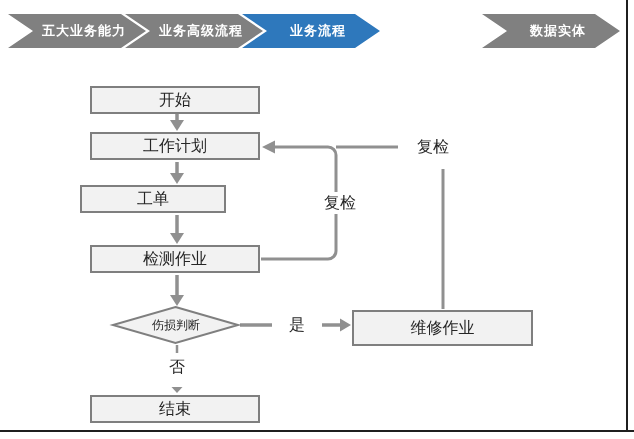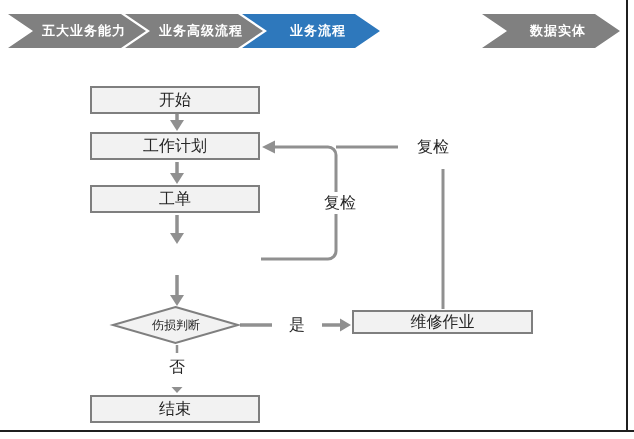--- a/index.html
+++ b/index.html
@@ -86,23 +86,24 @@
       <polygon points="177,306 170,295 184,295"></polygon>
       <polygon points="351,325 340,318.5 340,331.5"></polygon>
       <polygon points="262,147 275,140.5 275,153.5"></polygon>
       <polygon points="177,393 171.5,387 182.5,387"></polygon>
     </g>
     <polygon points="175.5,307 238,325 175.5,343 113,325" fill="#F2F2F2" stroke="#7F7F7F" stroke-width="2"></polygon>
   </svg>
 
   <div class="node" style="left:90px;top:86px;width:170px;height:28px">开始</div>
   <div class="node" style="left:90px;top:132px;width:170px;height:28px">工作计划</div>
-  <div class="node" style="left:90px;top:185px;width:170px;height:28px">工单</div>
+  <div class="node" style="left:80px;top:185px;width:146px;height:28px">工单</div>
+  <div class="node" style="left:90px;top:245px;width:170px;height:28px">检测作业</div>
   <div class="diamond-label">伤损判断</div>
-  <div class="node" style="left:352px;top:310px;width:181px;height:24px">维修作业</div>
+  <div class="node" style="left:352px;top:310px;width:181px;height:36px">维修作业</div>
   <div class="node" style="left:90px;top:395px;width:170px;height:28px">结束</div>
 
   <div class="flabel" style="left:283px;top:314px;width:28px;height:22px">是</div>
   <div class="flabel" style="left:163px;top:356px;width:28px;height:22px">否</div>
   <div class="flabel" style="left:320px;top:192px;width:40px;height:22px">复检</div>
   <div class="flabel" style="left:413px;top:136px;width:40px;height:22px">复检</div>
 
   <div class="border-bottom"></div>
   <div class="border-right"></div>
 </div>

